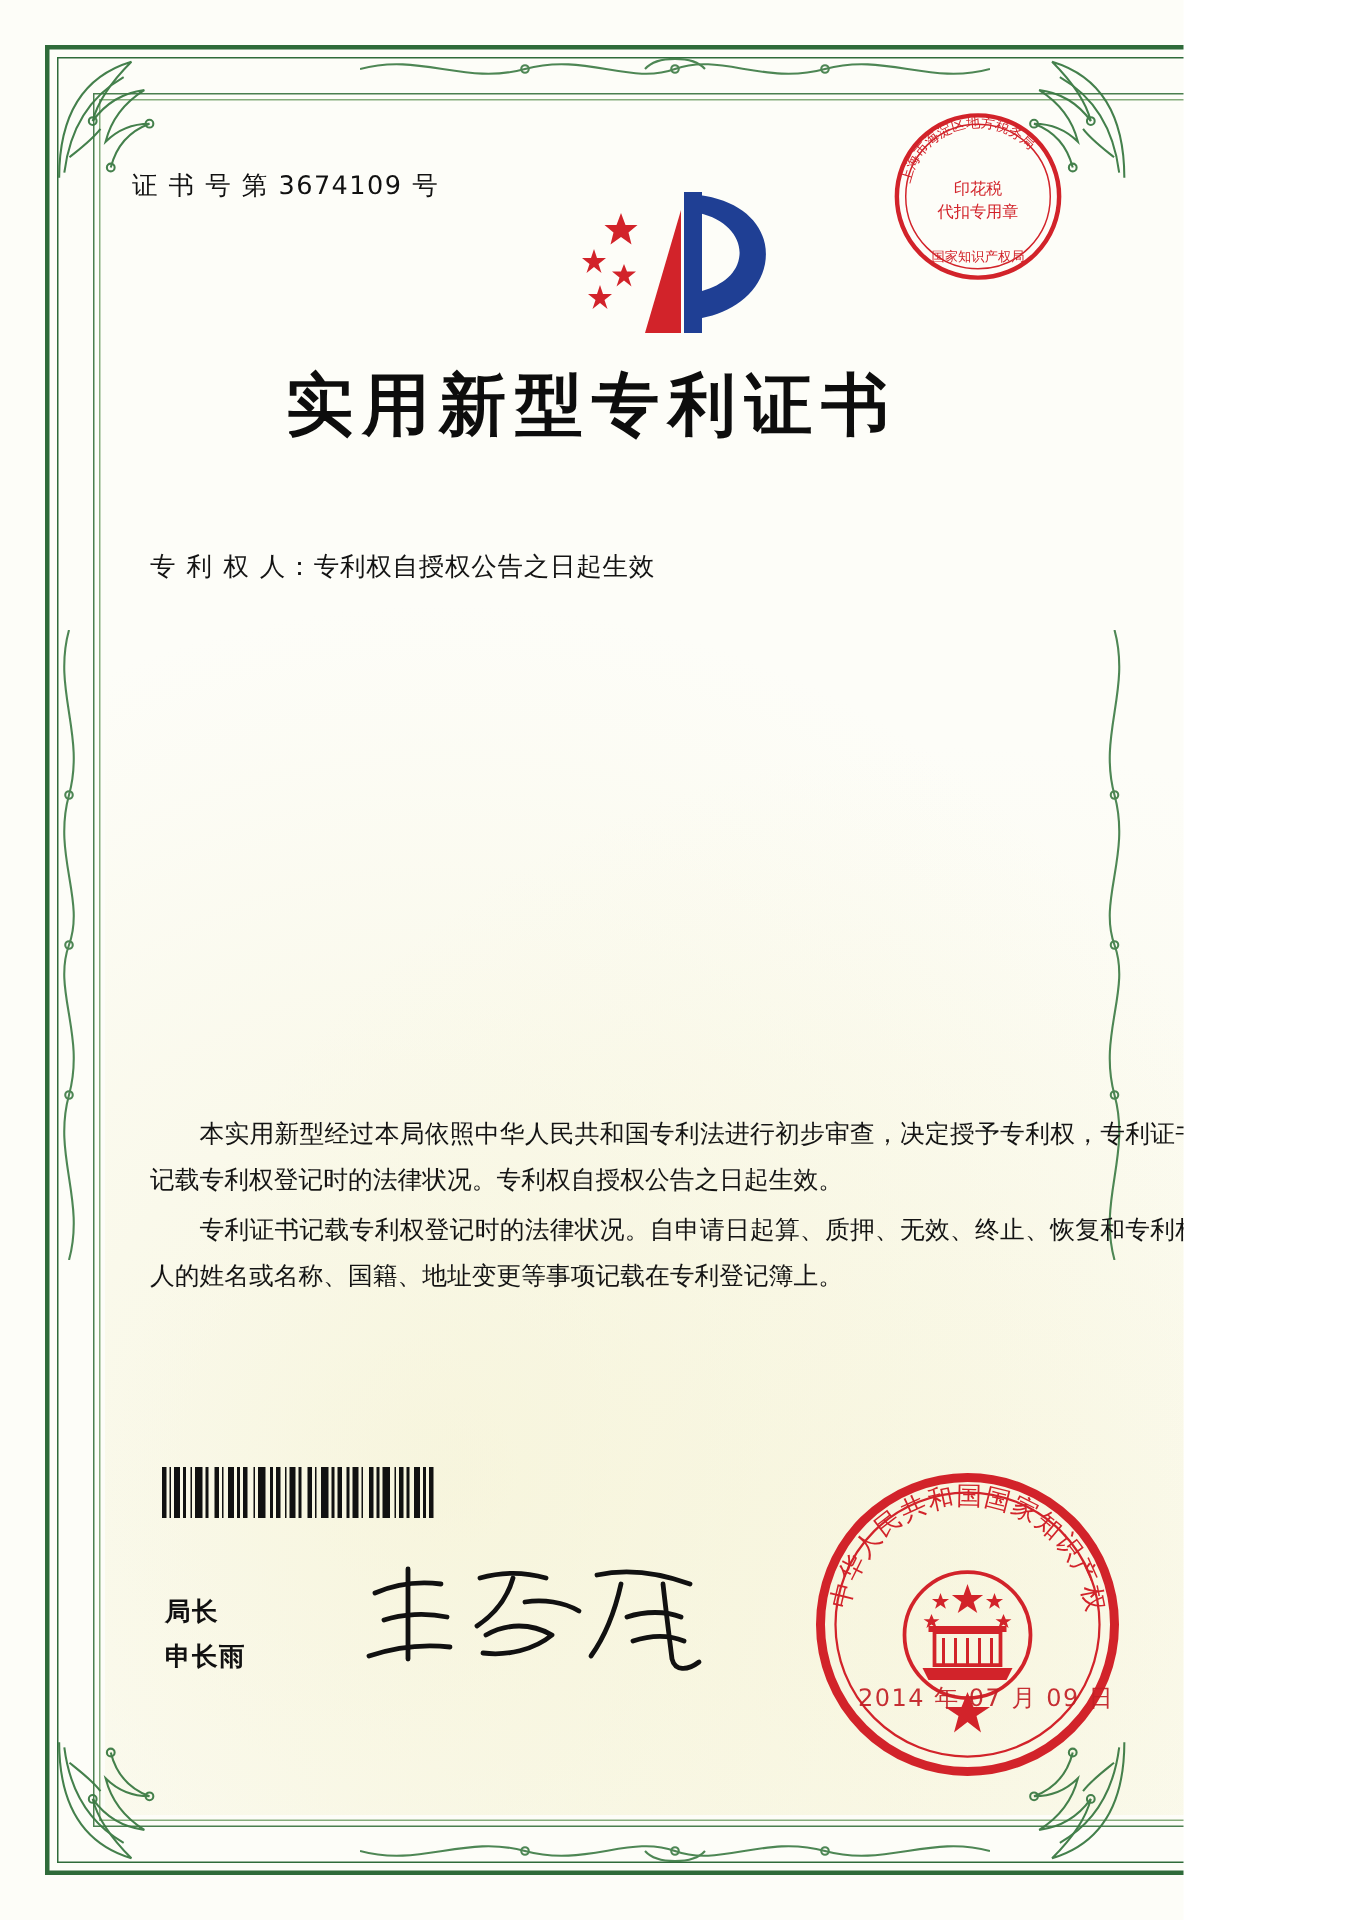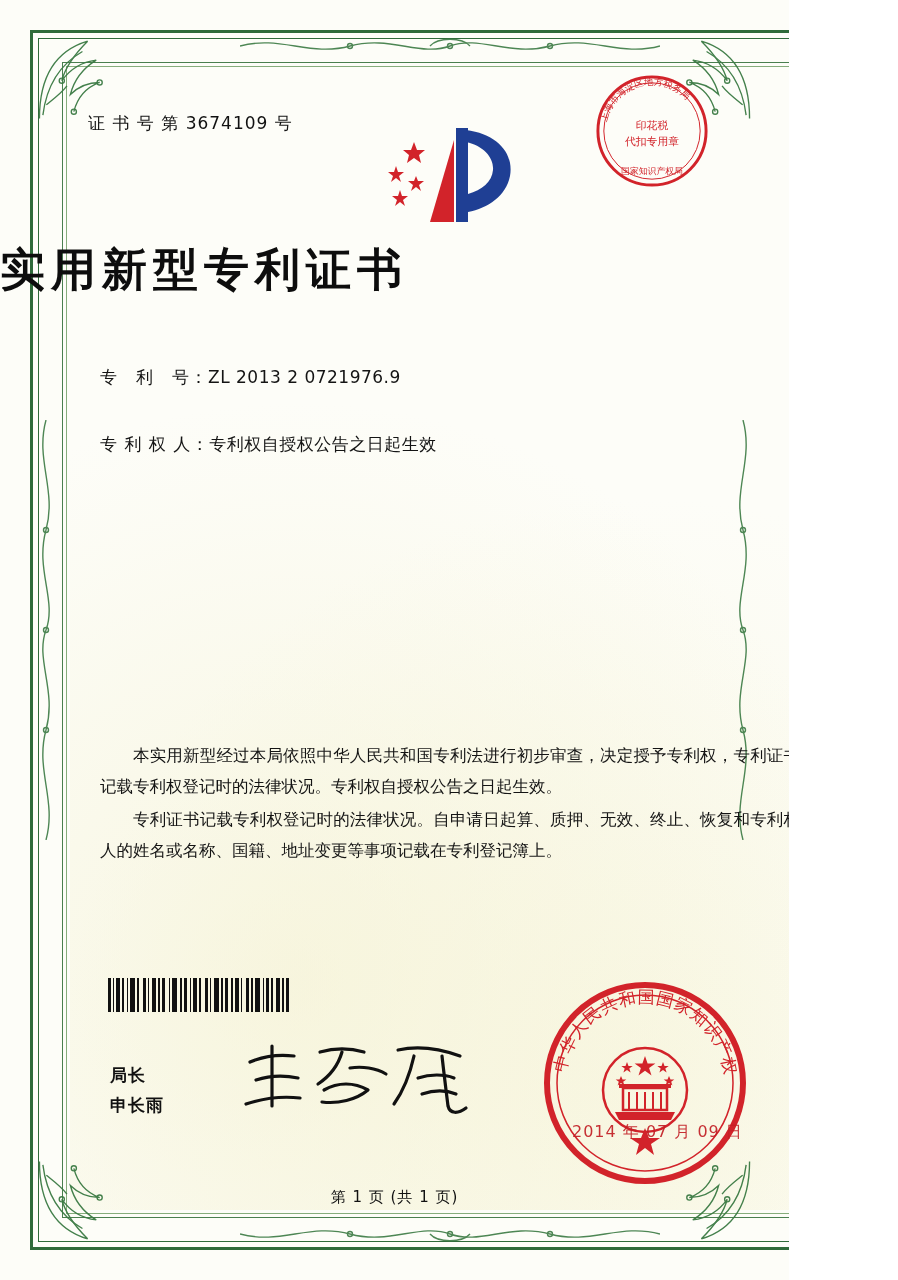--- a/index.html
+++ b/index.html
@@ -106,20 +106,21 @@
     position: absolute;
     right: 78px; top: 72px;
     width: 118px; height: 118px;
   }
   .seal-tax svg { width: 100%; height: 100%; display: block; }
 
   .title {
     position: absolute;
     left: 0; right: 0;
     top: 240px;
+    text-align: center;
     font-size: 45px;
     font-weight: bold;
     letter-spacing: 6px;
     color: #0d0d0d;
     font-family: "DejaVu Sans", "Liberation Sans", sans-serif;
   }
 
   
   .fields {
     position: absolute;
@@ -331,23 +332,20 @@
       <path id="taxring" d="M 13 60 A 47 47 0 0 1 107 60" fill="none"></path>
       <text x="60" y="58" fill="#d2232a" font-size="11" text-anchor="middle" font-family="DejaVu Sans, sans-serif">印花税</text>
       <text x="60" y="74" fill="#d2232a" font-size="11" text-anchor="middle" font-family="DejaVu Sans, sans-serif">代扣专用章</text>
       <text x="60" y="104" fill="#d2232a" font-size="9" text-anchor="middle" font-family="DejaVu Sans, sans-serif">国家知识产权局</text>
     </svg>
   </div>
 
   <div class="title">实用新型专利证书</div>
 
   <div class="fields">
-    <div class="field">
-      <span class="label">专　利　号：</span><span class="value">ZL 2013 2 0721976.9</span>
-    </div>
     <div class="field">
       <span class="label">专 利 权 人：</span><span class="value">专利权自授权公告之日起生效</span>
     </div>
   </div>
 
   <div class="body-text">
     <p>本实用新型经过本局依照中华人民共和国专利法进行初步审查，决定授予专利权，专利证书记载专利权登记时的法律状况。专利权自授权公告之日起生效。</p>
     <p>专利证书记载专利权登记时的法律状况。自申请日起算、质押、无效、终止、恢复和专利权人的姓名或名称、国籍、地址变更等事项记载在专利登记簿上。</p>
   </div>
 
@@ -466,15 +464,14 @@
         <polygon points="-18,-28 -16.5,-24 -12.3,-24 -15.7,-21.5 -14.4,-17.5 -18,-20 -21.6,-17.5 -20.3,-21.5 -23.7,-24 -19.5,-24" fill="#d2232a"></polygon>
         <polygon points="18,-28 19.5,-24 23.7,-24 20.3,-21.5 21.6,-17.5 18,-20 14.4,-17.5 15.7,-21.5 12.3,-24 16.5,-24" fill="#d2232a"></polygon>
         <polygon points="-24,-14 -22.5,-10.5 -18.7,-10.5 -21.8,-8.3 -20.6,-4.6 -24,-7 -27.4,-4.6 -26.2,-8.3 -29.3,-10.5 -25.5,-10.5" fill="#d2232a"></polygon>
         <polygon points="24,-14 25.5,-10.5 29.3,-10.5 26.2,-8.3 27.4,-4.6 24,-7 20.6,-4.6 21.8,-8.3 18.7,-10.5 22.5,-10.5" fill="#d2232a"></polygon>
       </g>
       <polygon points="105,150 109,160 120,160 111,166 114,177 105,170 96,177 99,166 90,160 101,160" fill="#d2232a"></polygon>
     </svg>
   </div>
   <div class="seal-date">2014 年 07 月 09 日</div>
 
-  <div class="footer">第 1 页 (共 1 页)</div>
 
 </div>
 
 </body></html>

